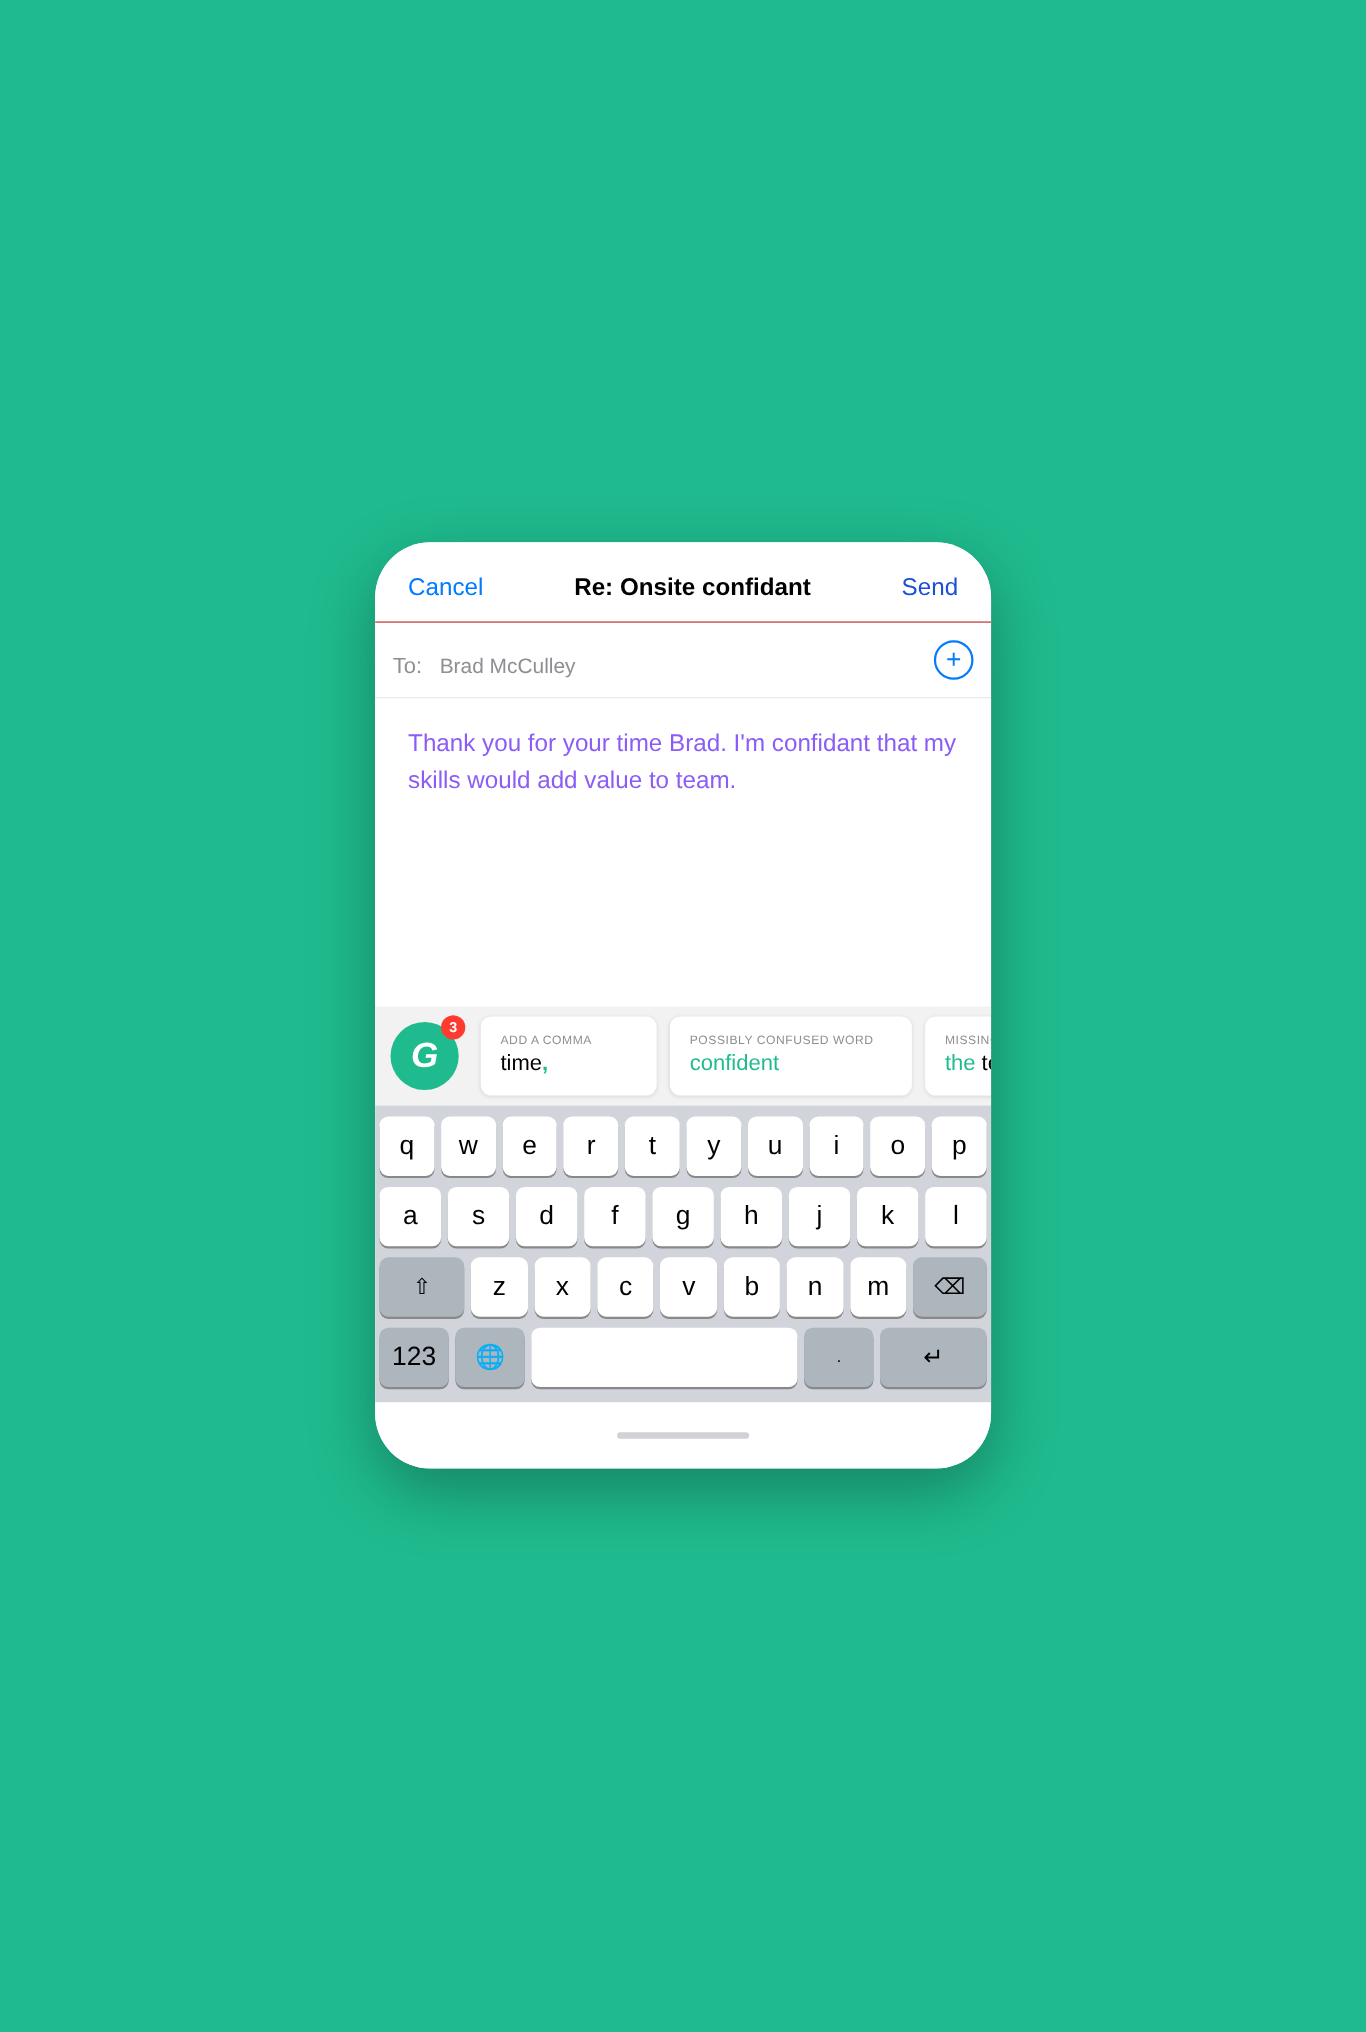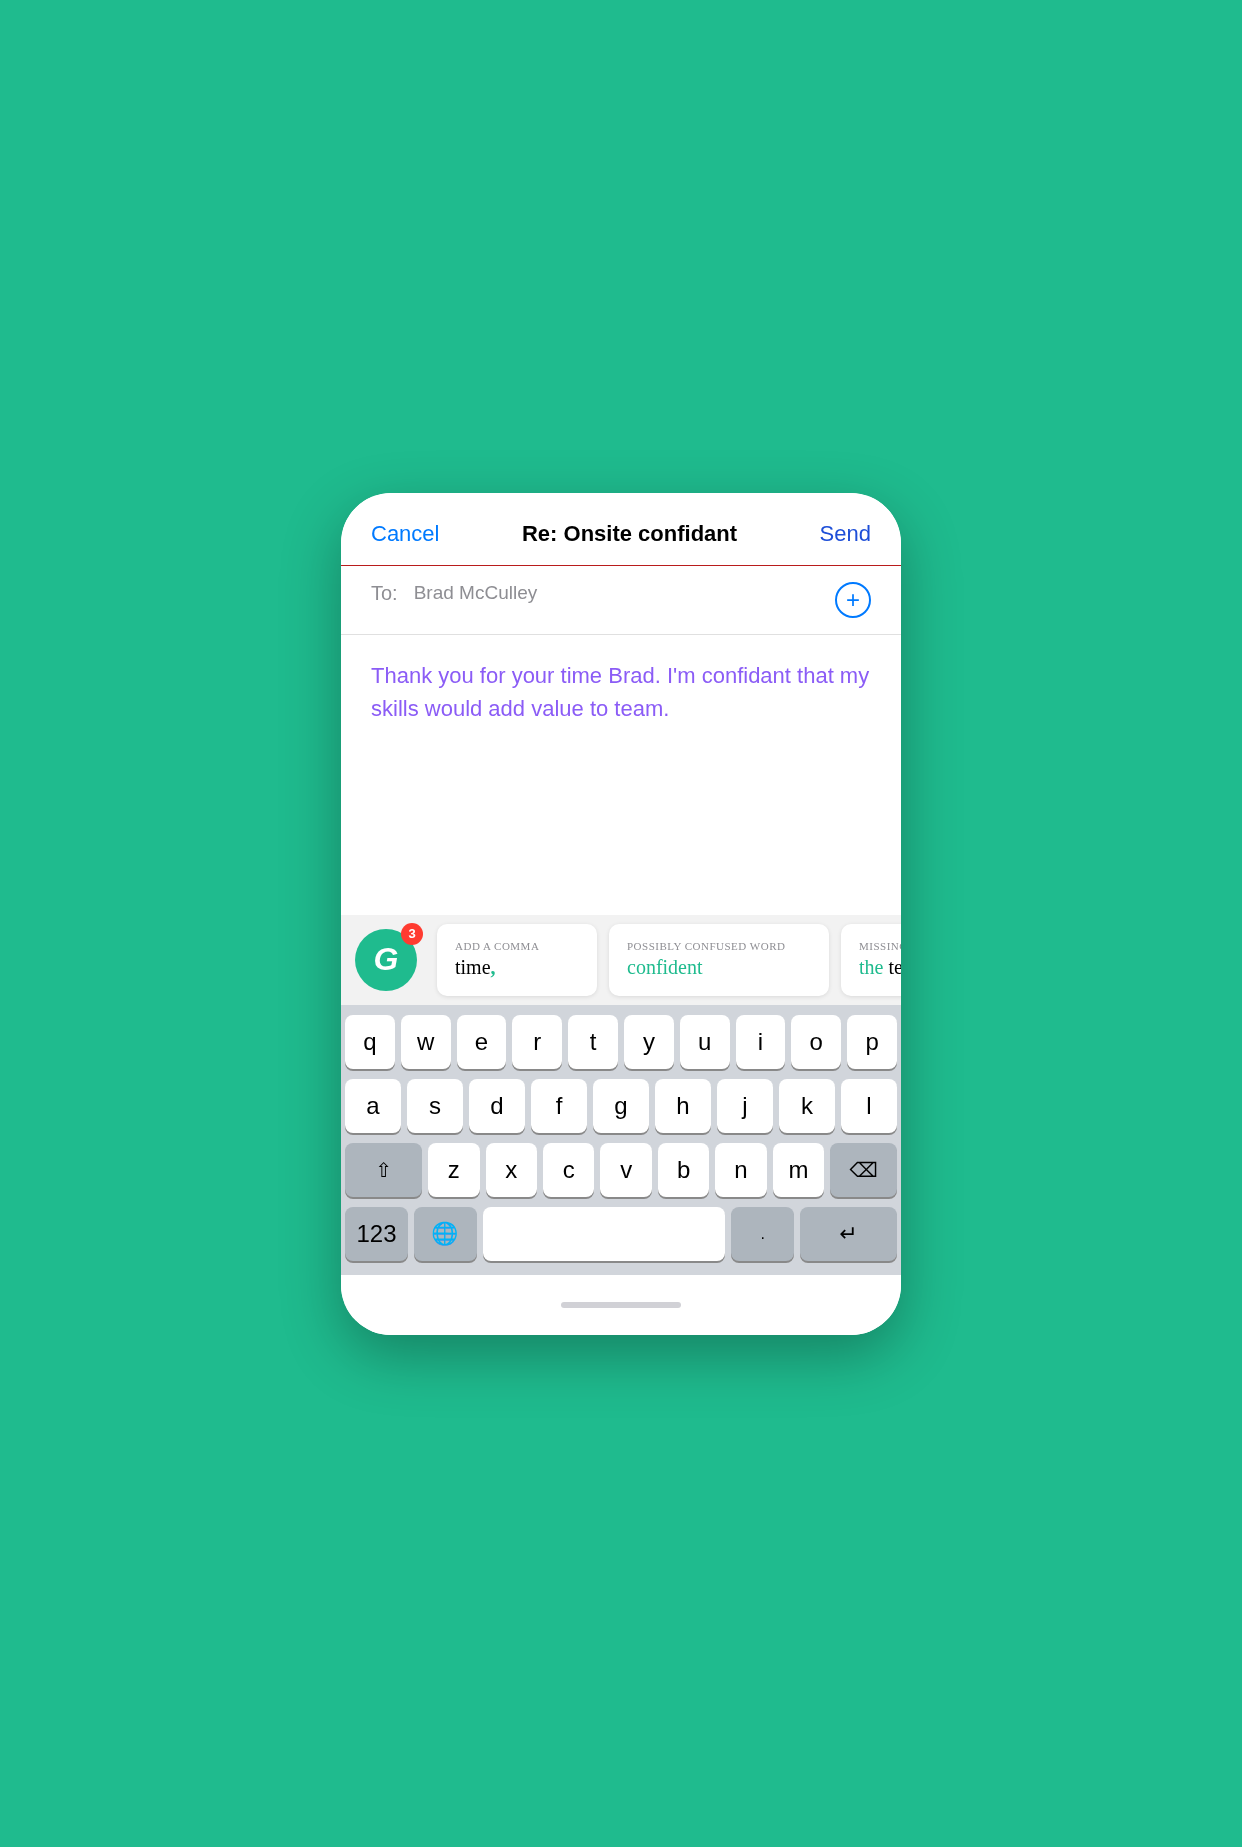--- a/index.html
+++ b/index.html
@@ -61,22 +61,22 @@
 
     .header-send {
       color: #1d4ed8;
       font-size: 22px;
       font-weight: 400;
       cursor: pointer;
     }
 
     .email-to {
       display: flex;
-      align-items: flex-start;
-      padding: 16px 30px;
+      align-items: flex-end;
+      padding: 16px 16px;
       border-bottom: 1px solid #e0e0e0;
     }
 
     .to-label {
       color: #8e8e93;
       font-size: 20px;
       margin-right: 16px;
     }
 
     .to-recipient {
@@ -171,21 +171,20 @@
       border-radius: 10px;
       padding: 8px 18px;
       margin: 0 6px;
       min-width: 160px;
       height: 72px;
       display: flex;
       flex-direction: column;
       justify-content: center;
       cursor: pointer;
       box-shadow: 0 1px 4px rgba(0,0,0,0.1);
-      font-family: Liberation Serif, serif;
     }
 
     .suggestion-card.wide {
       min-width: 220px;
     }
 
     .suggestion-label {
       font-size: 11px;
       color: #8e8e93;
       letter-spacing: 0.5px;

